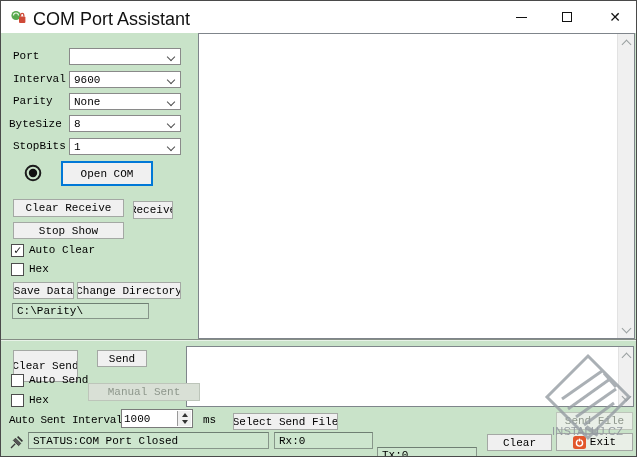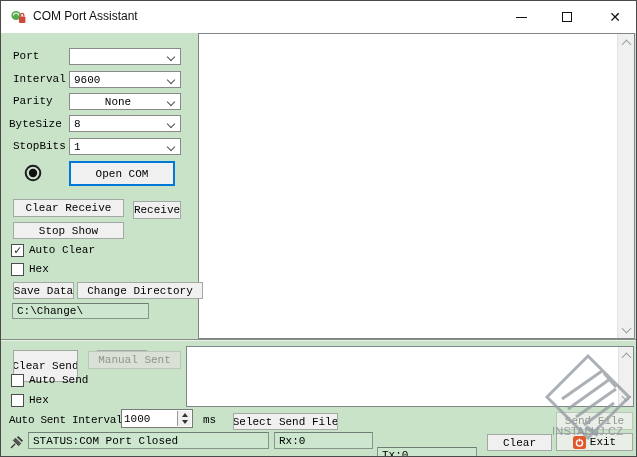--- a/index.html
+++ b/index.html
@@ -5,21 +5,21 @@
   * { margin:0; padding:0; box-sizing:border-box; }
   html,body { background:#888; }
   .window {
     position:relative; width:637px; height:457px;
     background:#c9e3c9; border:1px solid #4a4a4a; overflow:hidden;
     font-family:"Liberation Mono","DejaVu Sans Mono",monospace; font-size:11px; color:#000;
   }
   
   .titlebar { position:absolute; left:0; top:0; width:100%; height:32px; background:#fff; }
   .app-icon { position:absolute; left:9px; top:8px; width:16px; height:16px; }
-  .title-text { position:absolute; left:32px; top:8px; font-family:"Liberation Sans",sans-serif; font-size:12px; color:#111; white-space:nowrap; }
+  .title-text { position:absolute; left:32px; top:8px; font-family:"Liberation Sans",sans-serif; font-size:18px; color:#111; white-space:nowrap; }
   .winbtn { position:absolute; top:0; width:46px; height:32px; display:flex; align-items:center; justify-content:center; }
   .glyph-min { width:11px; height:1px; background:#111; }
   .glyph-max { width:10px; height:10px; border:1px solid #111; }
   .glyph-close { font-family:"Liberation Sans",sans-serif; font-size:14px; color:#111; line-height:1; }
   
   .textarea-box { position:absolute; background:#fff; border:1px solid #7f858b; }
   .vscroll { position:absolute; right:0; top:0; bottom:0; background:#f0f0f0; border-left:1px solid #e2e2e2; }
   .scroll-arrow { position:absolute; left:0; width:100%; height:16px; display:flex; align-items:center; justify-content:center; }
   .chev { width:7px; height:7px; border-right:1.6px solid #9aa0a0; border-bottom:1.6px solid #9aa0a0; }
   .chev.up   { transform:rotate(-135deg); margin-top:4px; }
@@ -88,74 +88,74 @@
   <span class="lbl" style="left:12px; top:139px;">StopBits</span>
 
   <div class="combo" style="left:68px; top:47px;">
       <span></span>
       <span class="chev-dd"></span>
     </div>
   <div class="combo" style="left:68px; top:70px;">
       <span>9600</span>
       <span class="chev-dd"></span>
     </div>
-  <div class="combo" style="left:68px; top:92px;justify-content:center;">
+  <div class="combo" style="left:68px; top:92px;">
       <span>None</span>
       <span class="chev-dd"></span>
     </div>
   <div class="combo" style="left:68px; top:114px;">
       <span>8</span>
       <span class="chev-dd"></span>
     </div>
   <div class="combo" style="left:68px; top:137px;">
       <span>1</span>
       <span class="chev-dd"></span>
     </div>
 
   <svg class="indicator" viewBox="0 0 18 18">
     <circle cx="9" cy="9" r="7.3" fill="none" stroke="#1c1c1c" stroke-width="2"></circle>
     <circle cx="9" cy="9" r="4.2" fill="#101010"></circle>
   </svg>
-  <div class="btn primary" style="left:68px; top:160px; width:106px; height:25px;">Open COM</div>
+  <div class="btn primary" style="left:60px; top:160px; width:92px; height:25px;">Open COM</div>
 
   <div class="btn" style="left:12px;  top:198px; width:111px; height:18px;">Clear Receive</div>
-  <div class="btn" style="left:132px; top:200px; width:48px;  height:18px;">Receive</div>
+  <div class="btn" style="left:132px; top:200px; width:40px;  height:18px;">Receive</div>
   <div class="btn" style="left:12px;  top:221px; width:111px; height:17px;">Stop Show</div>
 
   <div class="checkbox" style="left:10px; top:243px;">
       <span>✓</span>
     </div>
   <span class="lbl" style="left:28px; top:243px;">Auto Clear</span>
   <div class="checkbox" style="left:10px; top:262px;"></div>
   <span class="lbl" style="left:28px; top:262px;">Hex</span>
 
   <div class="btn" style="left:12px; top:281px; width:61px;  height:17px;">Save Data</div>
-  <div class="btn" style="left:76px; top:281px; width:126px; height:17px;">Change Directory</div>
-  <div class="sunken" style="left:11px; top:302px; width:137px; height:16px;">C:\Change\</div>
+  <div class="btn" style="left:76px; top:281px; width:104px; height:17px;">Change Directory</div>
+  <div class="sunken" style="left:11px; top:302px; width:137px; height:16px;">C:\Parity\</div>
 
   <div class="separator"></div>
 
   <div class="textarea-box" style="left:185px; top:345px; width:448px; height:61px;">
     <span></span>
     <div class="vscroll" style="width:15px;">
       <div class="scroll-arrow" style="top:0;">
           <span class="chev up"></span>
         </div>
       <div class="scroll-arrow" style="bottom:0;">
           <span class="chev down"></span>
         </div>
     </div>
   </div>
 
   <div class="btn" style="left:12px; top:349px; width:65px; height:32px;">Clear Send</div>
   <div class="btn" style="left:96px; top:349px; width:50px; height:17px;">Send</div>
 
   <div class="checkbox" style="left:10px; top:373px;"></div>
   <span class="lbl" style="left:28px; top:373px;">Auto Send</span>
-  <div class="btn disabled" style="left:87px; top:350px; width:93px; height:18px;">Manual Sent</div>
+  <div class="btn disabled" style="left:87px; top:382px; width:112px; height:18px;">Manual Sent</div>
 
   <div class="checkbox" style="left:10px; top:393px;"></div>
   <span class="lbl" style="left:28px; top:393px;">Hex</span>
 
   <span class="lbl" style="left:8px; top:413px; letter-spacing:-0.3px;">Auto Sent Interval</span>
   <div class="spinner">
     <input value="1000" style="">
     <div class="spin-col">
       <div class="spin-up" style="top:0;">
           <span class="tri-up"></span>

